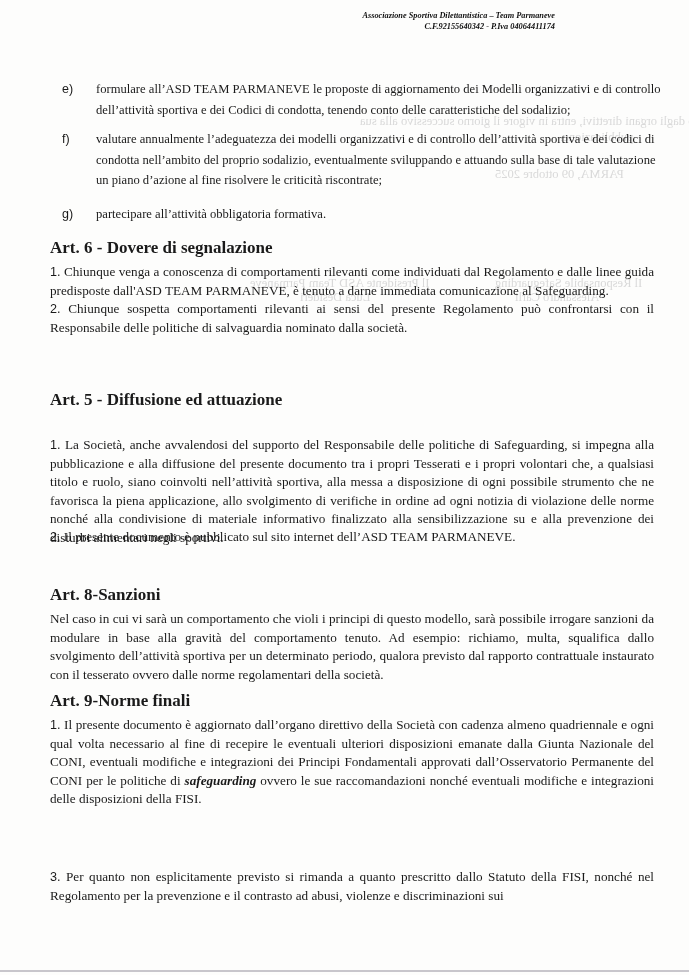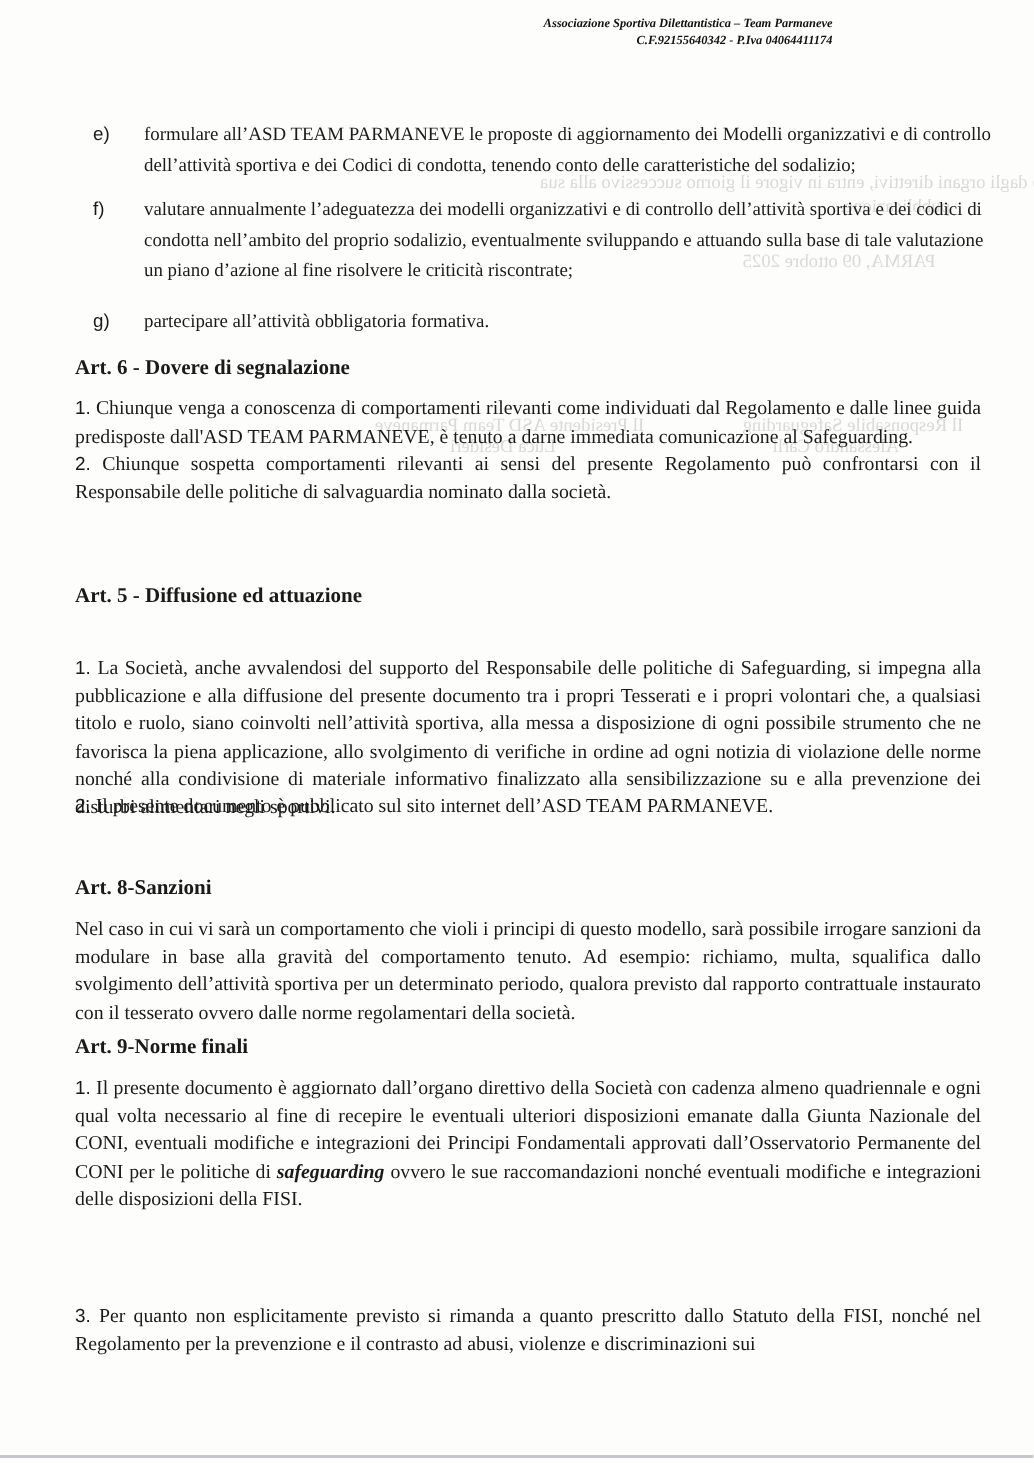--- a/index.html
+++ b/index.html
@@ -31,21 +31,21 @@
     font-size: 12.6px; line-height: 20.5px;
   }
   .li { display: flex; margin-bottom: 9px; }
   .li .mk {
     width: 34px; flex: none; font-family: "Liberation Sans", sans-serif;
     font-size: 12.5px;
   }
   .li .tx { flex: 1; }
 
   .art-title {
-    position: absolute; left: 50px; font-weight: bold; font-size: 14px;
+    position: absolute; left: 50px; font-weight: bold; font-size: 17px;
   }
   .para {
     position: absolute; left: 50px; width: 604px;
     font-size: 13.2px; line-height: 18.6px; text-align: justify;
   }
   .num { font-family: "Liberation Sans", sans-serif; font-size: 12.6px; }
   .bottom-rule {
     position: absolute; left: 0; top: 970px; width: 689px; height: 2px;
     background: #c8c6cc;
   }

